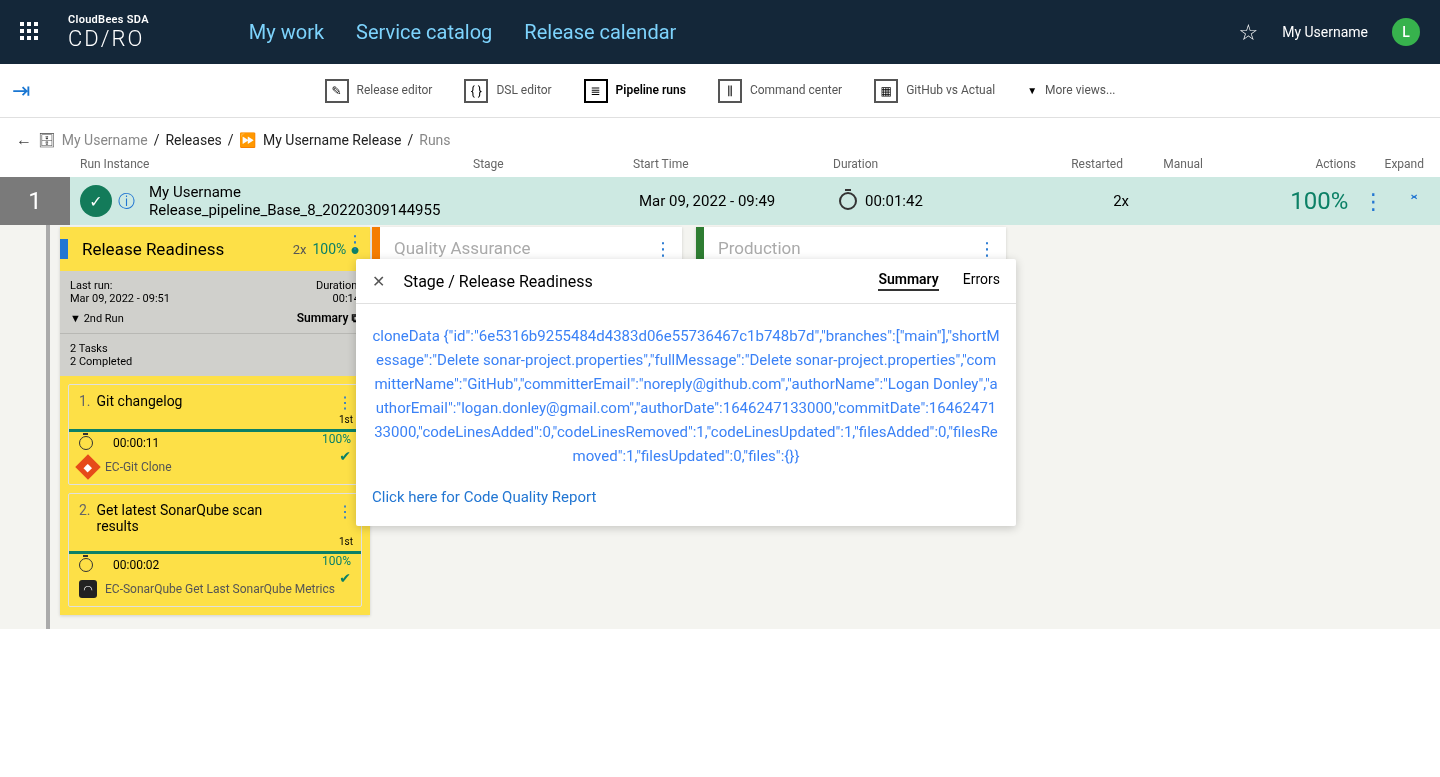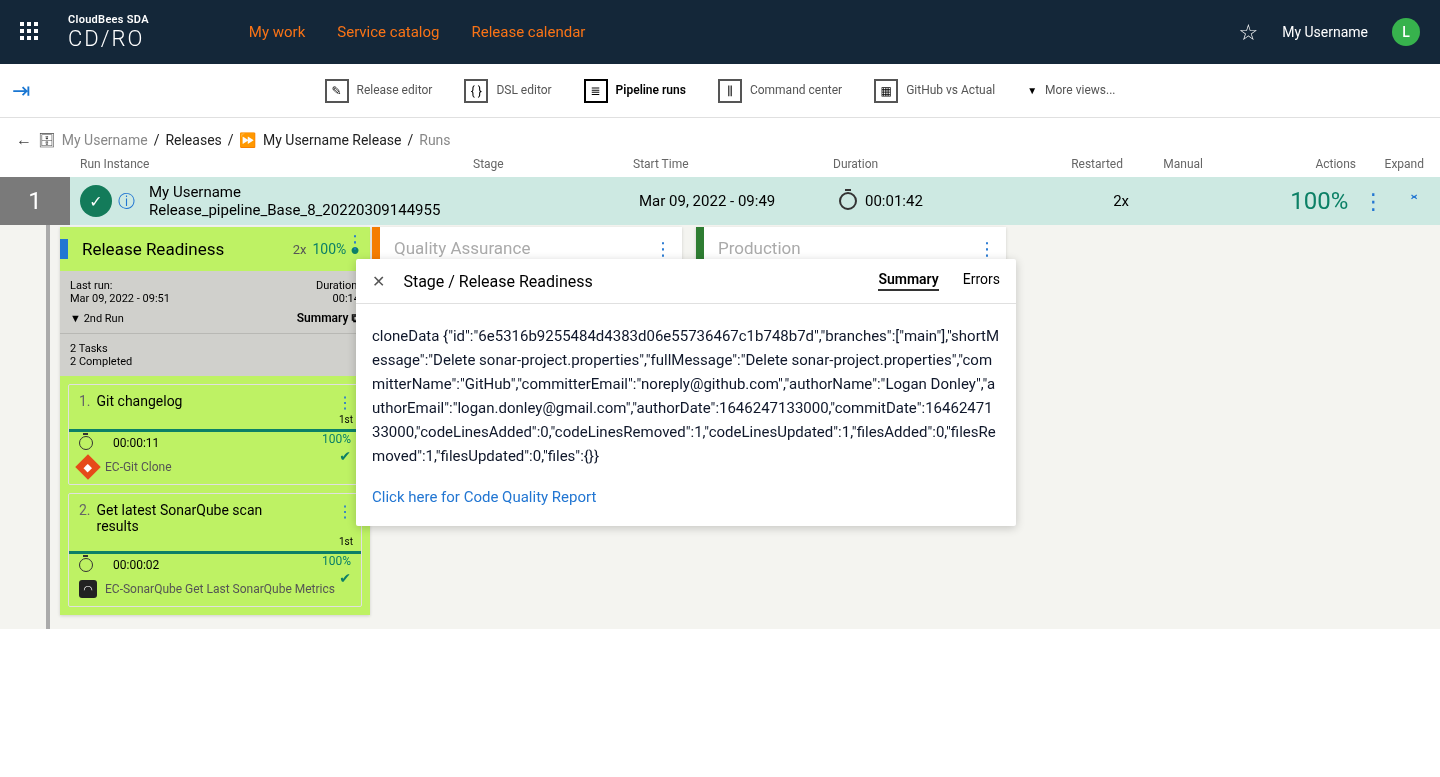--- a/index.html
+++ b/index.html
@@ -5,21 +5,21 @@
     * { margin: 0; padding: 0; box-sizing: border-box; font-family: -apple-system, BlinkMacSystemFont, "Segoe UI", Roboto, sans-serif; }
     body { background: #fff; width: 1440px; height: 777px; overflow: hidden; }
     
     .topbar { background: #142739; height: 64px; display: flex; align-items: center; padding: 0 20px; color: #fff; }
     .apps-grid { width: 20px; height: 20px; display: grid; grid-template-columns: repeat(3, 4px); grid-template-rows: repeat(3, 4px); gap: 3px; margin-right: 28px; cursor: pointer;}
     .apps-grid span { background: #fff; }
     .brand { margin-right: 100px; }
     .brand-top { font-size: 11px; font-weight: 600; letter-spacing: 0.3px; }
     .brand-bottom { font-size: 22px; font-weight: 300; letter-spacing: 2px; }
     .nav-links { display: flex; gap: 32px; }
-    .nav-links a { color: #f97316; text-decoration: none; font-size: 15px; cursor: pointer; }
+    .nav-links a { color: #7dd3fc; text-decoration: none; font-size: 20px; cursor: pointer; }
     .topbar-right { margin-left: auto; display: flex; align-items: center; gap: 24px; }
     .star-icon { font-size: 22px; cursor: pointer; }
     .username { font-size: 14px; }
     .avatar { width: 28px; height: 28px; border-radius: 50%; background: #37b24d; display: flex; align-items: center; justify-content: center; font-size: 14px; font-weight: 500; cursor: pointer; }
     
     .toolbar { height: 54px; border-bottom: 1px solid #e0e0e0; display: flex; align-items: center; padding: 0 12px; position: relative; }
     .toolbar-left { position: absolute; left: 12px; }
     .expand-icon { color: #1976d2; font-size: 22px; cursor: pointer; }
     .toolbar-center { display: flex; gap: 32px; margin: 0 auto; }
     .toolbar-item { display: flex; align-items: center; gap: 8px; cursor: pointer; }
@@ -57,21 +57,21 @@
     .stopwatch::before { content: ''; position: absolute; width: 6px; height: 2px; background: #333; top: -5px; left: 4px; }
     .run-restarted { flex: 0 0 90px; font-size: 15px; text-align: right; }
     .run-manual { flex: 0 0 80px; }
     .run-percent { flex: 1; text-align: right; font-size: 24px; color: #0c8066; font-weight: 400; padding-right: 14px; }
     .run-actions { display: flex; gap: 24px; padding-right: 20px; color: #2276d2; font-size: 22px; }
     .run-actions span { cursor: pointer; }
     
     .details-area { display: flex; padding: 0 0 0 46px; background: #f4f4f0; position: relative; }
     .left-bar { width: 4px; background: #aaa; }
     
-    .stage-card { width: 310px; background: #bef264; margin: 2px 18px 14px 10px; box-shadow: 0 1px 3px rgba(0,0,0,0.15); }
+    .stage-card { width: 310px; background: #fde047; margin: 2px 18px 14px 10px; box-shadow: 0 1px 3px rgba(0,0,0,0.15); }
     .stage-header { display: flex; align-items: center; padding: 12px 10px 12px 0; position: relative; }
     .stage-bar { width: 8px; align-self: stretch; background: #2276d2; margin-right: 14px; }
     .stage-title { font-size: 17px; flex: 1; }
     .stage-2x { font-size: 13px; color: #555; margin-right: 6px; }
     .stage-percent { color: #0c8066; font-size: 14px; margin-right: 4px; }
     .stage-more { color: #2276d2; position: absolute; top: 4px; right: 6px; font-size: 18px; cursor: pointer; }
     
     .stage-meta { background: #d0d0cc; padding: 8px 10px; font-size: 11px; }
     .stage-meta-row { display: flex; justify-content: space-between; gap: 8px; }
     .stage-meta-link { display: flex; justify-content: space-between; margin-top: 6px; align-items: center; }
@@ -105,21 +105,21 @@
     .bg-stage .title { flex: 1; font-size: 17px; color: #aaa; }
     .bg-stage .more { color: #2276d2; font-size: 18px; cursor: pointer; }
     
     .panel { position: absolute; top: 34px; left: 356px; width: 660px; background: #fff; box-shadow: 0 2px 10px rgba(0,0,0,0.2); border-radius: 2px; z-index: 10; }
     .panel-header { display: flex; align-items: center; padding: 12px 16px; border-bottom: 1px solid #e0e0e0; }
     .panel-close { font-size: 16px; color: #555; cursor: pointer; margin-right: 18px; }
     .panel-title { font-size: 16px; flex: 1; }
     .panel-tabs { display: flex; gap: 24px; }
     .panel-tab { font-size: 14px; cursor: pointer; padding-bottom: 2px; }
     .panel-tab.active { font-weight: 600; border-bottom: 2px solid #333; }
-    .panel-body { padding: 20px 16px; font-size: 15px; line-height: 1.6; color: #0f172a; word-break: break-all; }
+    .panel-body { padding: 20px 16px; font-size: 15px; line-height: 1.6; color: #3b82f6; word-break: break-all; text-align: center; }
     .panel-footer { padding: 0 16px 20px; display: flex; gap: 16px; align-items: center; font-size: 15px; }
     .panel-footer .label { color: #222; white-space: nowrap; overflow: hidden; text-overflow: ellipsis; max-width: 280px; }
     .panel-footer .link { color: #2276d2; cursor: pointer; }
     
     .small-stopwatch { width: 14px; height: 14px; border: 1.5px solid #333; border-radius: 50%; position: relative; display: inline-block; }
     .small-stopwatch::before { content: ''; position: absolute; width: 5px; height: 1.5px; background: #333; top: -4px; left: 3px; }
     
     .dropdown-caret { font-size: 10px; }
   </style>
 </head>

